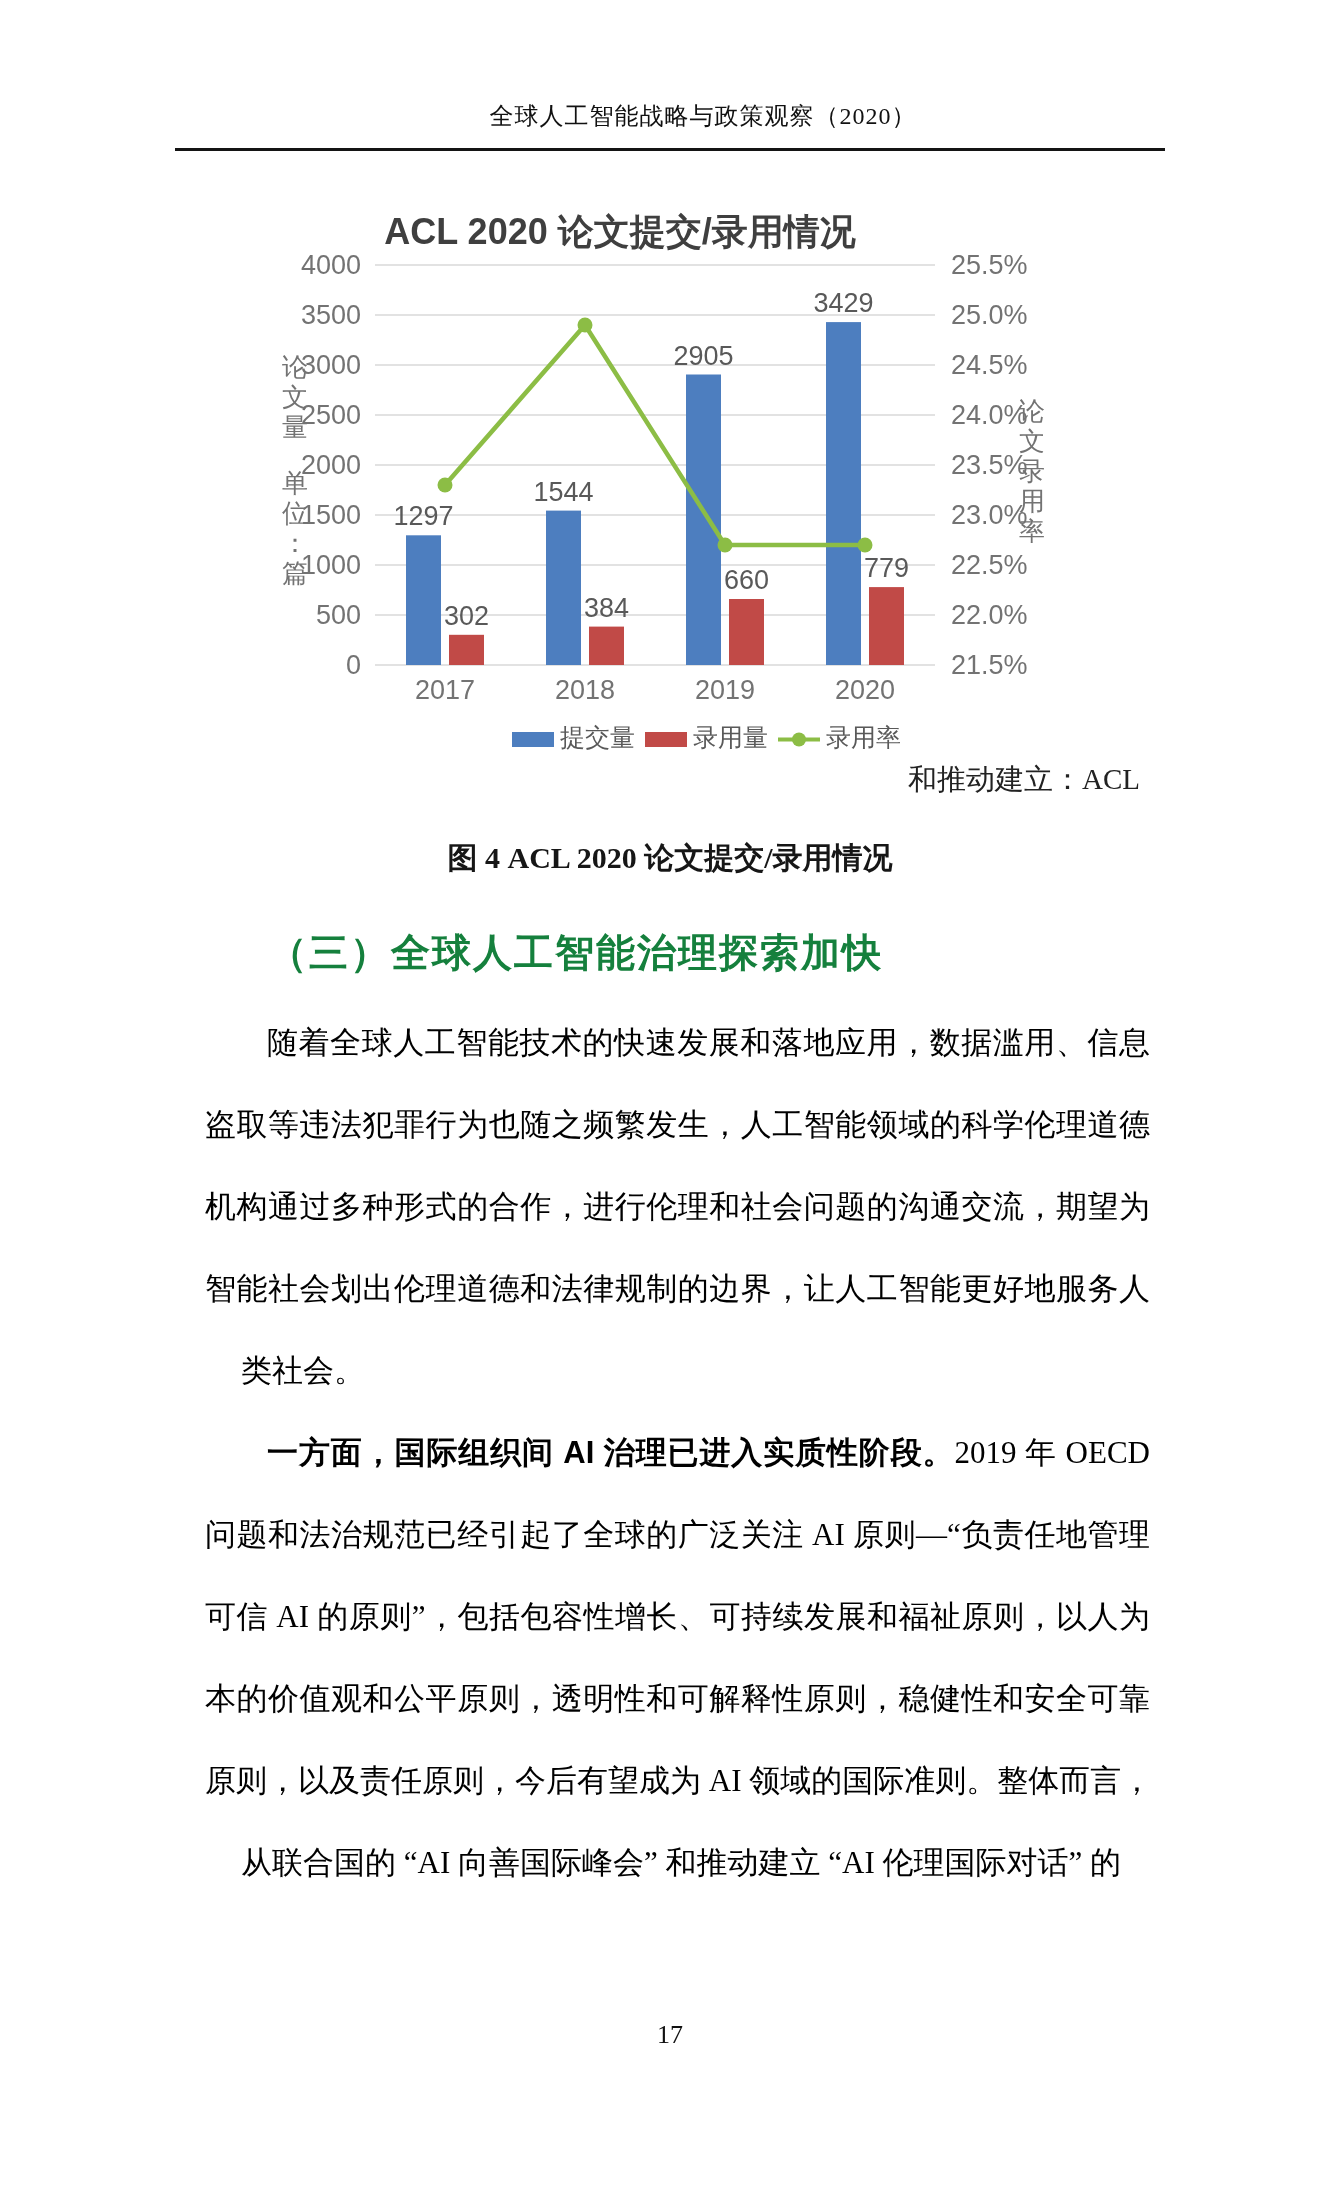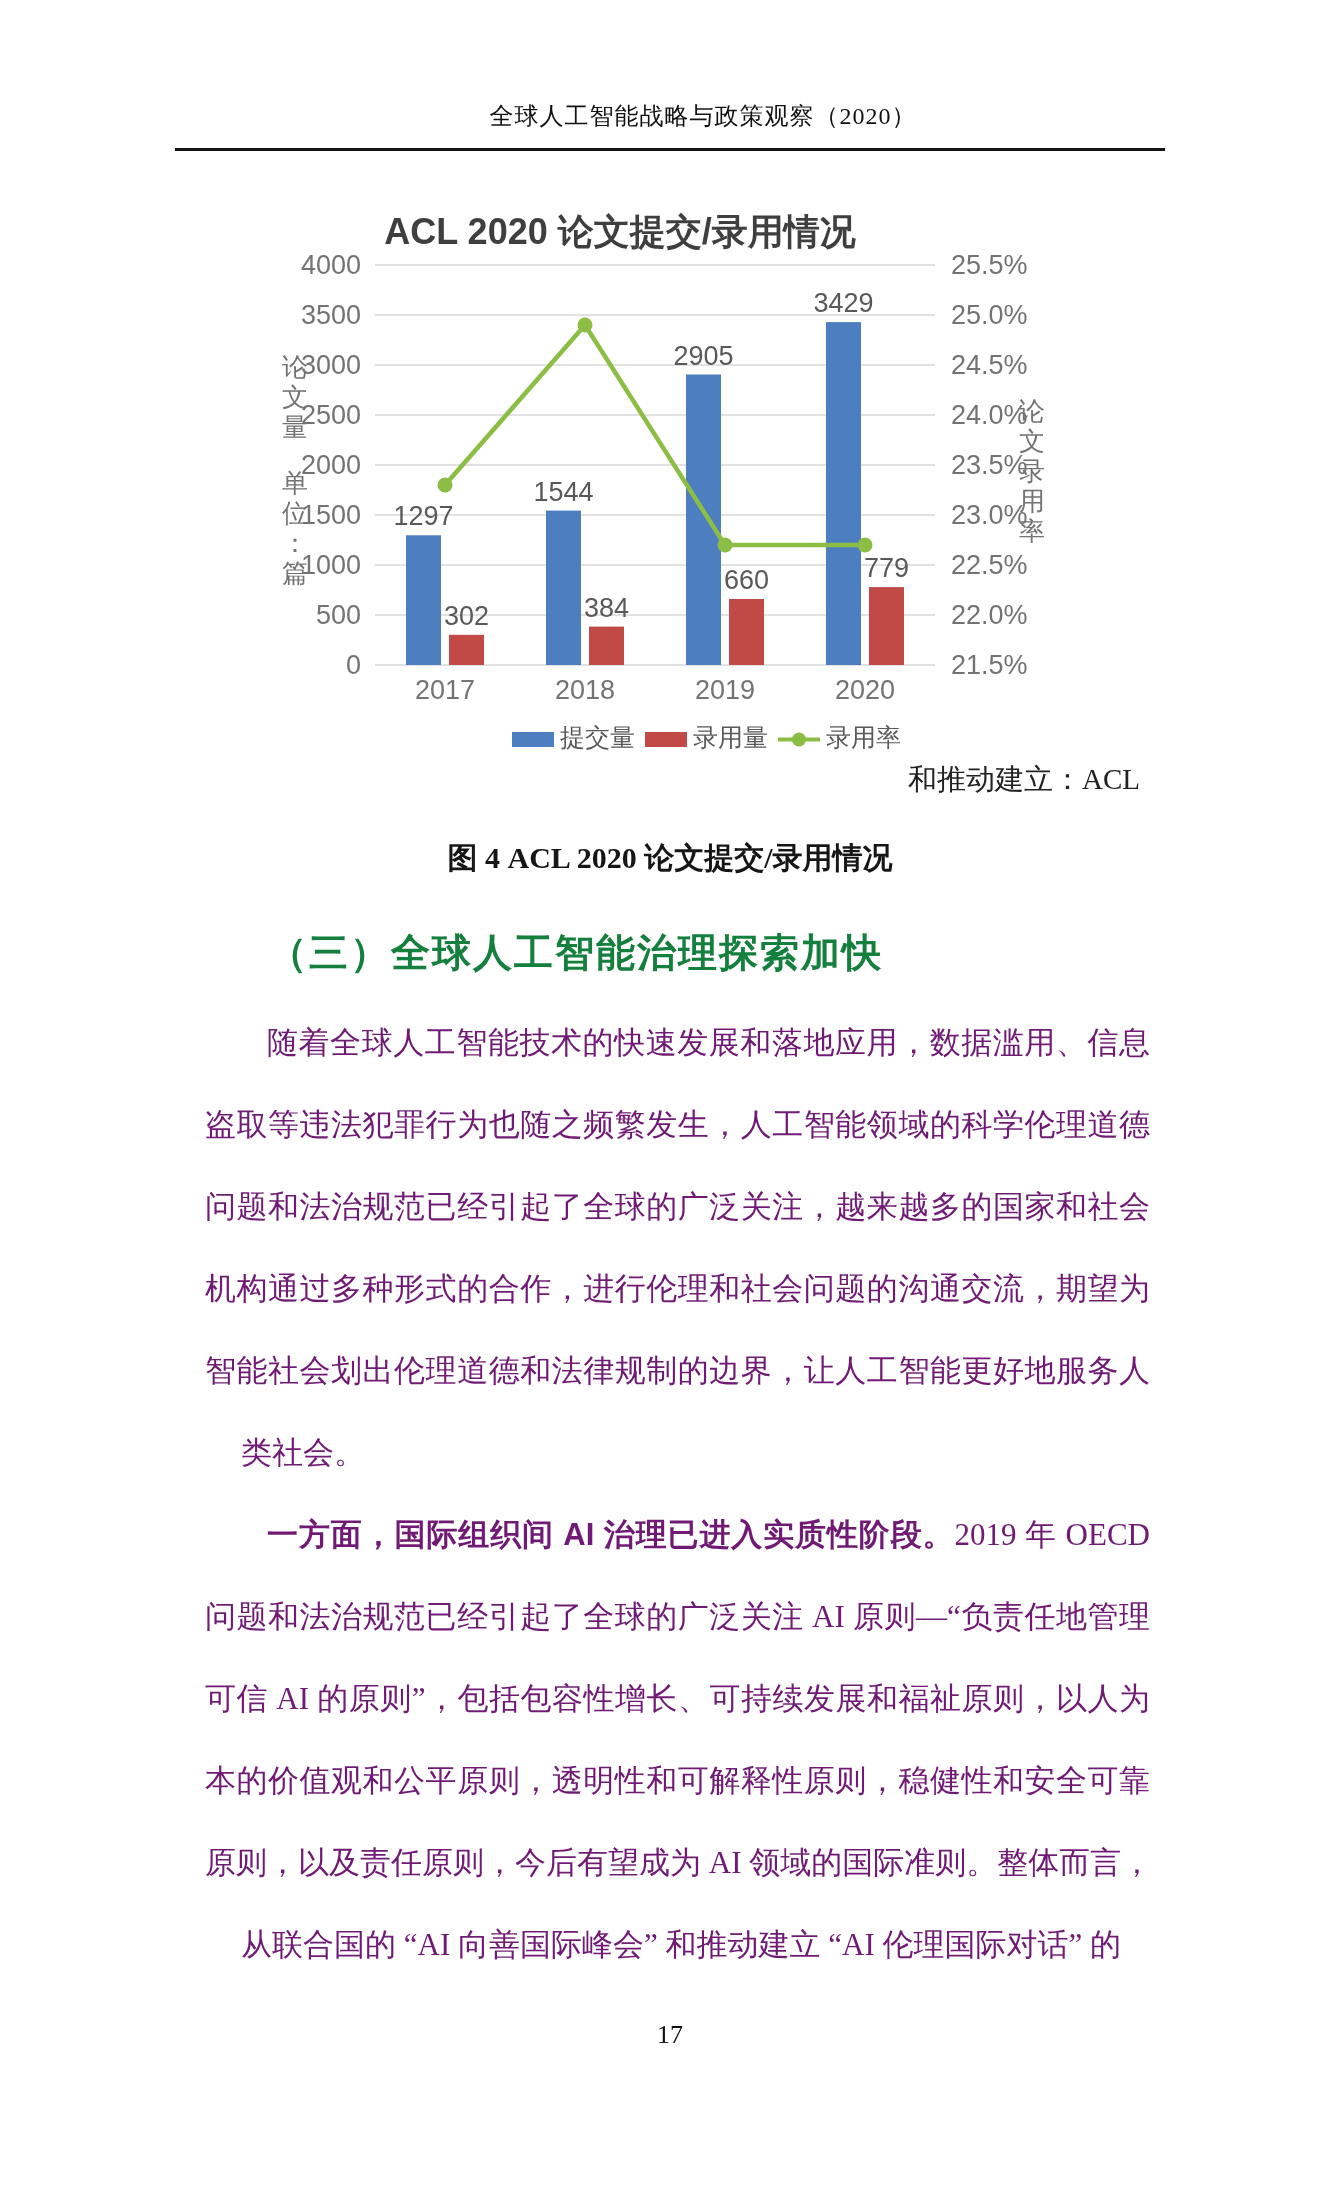--- a/index.html
+++ b/index.html
@@ -25,21 +25,21 @@
     text-align:center; font-size:30px; color:#161616;font-weight:bold;
   }
   .section-heading {
     position:absolute; top:926px; left:268px;
     font-size:39px; font-weight:bold; color:#15803d; letter-spacing:2px;
   }
   .textblock {
     position:absolute; left:205px; top:1002px; width:945px;
   }
   .line {
-    height:82px; line-height:82px; font-size:31px; color:#701a75;
+    height:82px; line-height:82px; font-size:31px; color:#000000;
     text-align:justify; text-align-last:justify; text-justify:inter-character;
     white-space:nowrap; overflow:visible;
   }
   .line.indent { padding-left:62px; }
   .line.endline { text-align-last:left;margin-left:36px; }
   .lead { font-family:"Liberation Sans", sans-serif; font-weight:700; }
   .page-number {
     position:absolute; top:2020px; left:0; width:100%;
     text-align:center; font-size:26px; color:#111;
   }
@@ -129,21 +129,20 @@
 
   <div class="source-line">和推动建立：ACL</div>
 
   <div class="figure-caption">图 4 ACL 2020 论文提交/录用情况</div>
 
   <div class="section-heading">（三）全球人工智能治理探索加快</div>
 
   <div class="textblock">
     <div class="line indent">随着全球人工智能技术的快速发展和落地应用，数据滥用、信息</div>
     <div class="line">盗取等违法犯罪行为也随之频繁发生，人工智能领域的科学伦理道德</div>
-    <div class="line">问题和法治规范已经引起了全球的广泛关注，越来越多的国家和社会</div>
     <div class="line">机构通过多种形式的合作，进行伦理和社会问题的沟通交流，期望为</div>
     <div class="line">智能社会划出伦理道德和法律规制的边界，让人工智能更好地服务人</div>
     <div class="line endline">类社会。</div>
     <div class="line indent"><span class="lead">一方面，国际组织间 AI 治理已进入实质性阶段。</span><span>2019 年 OECD</span></div>
     <div class="line">问题和法治规范已经引起了全球的广泛关注 AI 原则—“负责任地管理</div>
     <div class="line">可信 AI 的原则”，包括包容性增长、可持续发展和福祉原则，以人为</div>
     <div class="line">本的价值观和公平原则，透明性和可解释性原则，稳健性和安全可靠</div>
     <div class="line">原则，以及责任原则，今后有望成为 AI 领域的国际准则。整体而言，</div>
     <div class="line endline">从联合国的 “AI 向善国际峰会” 和推动建立 “AI 伦理国际对话” 的</div>
   </div>

